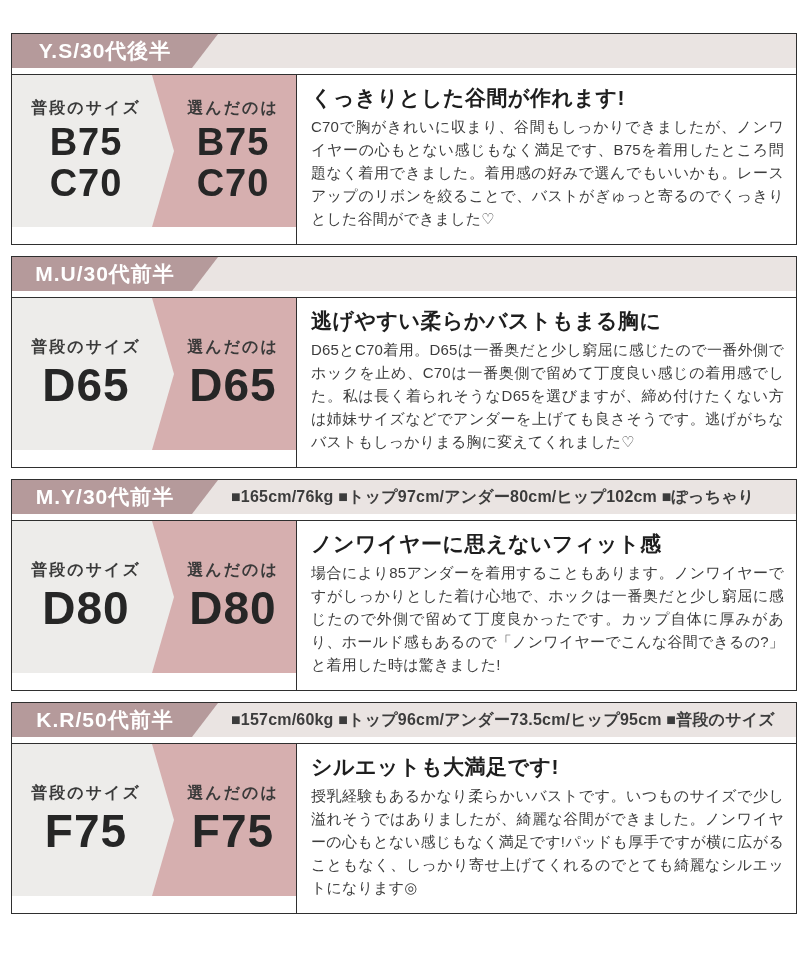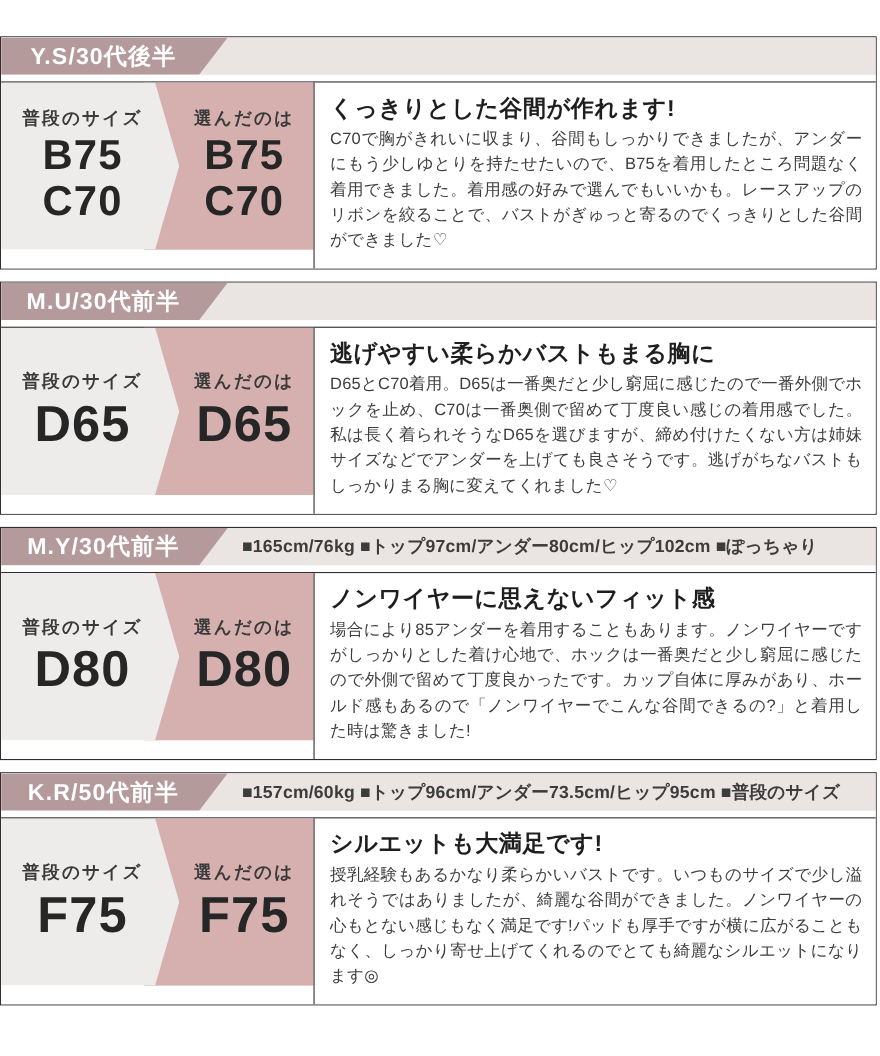--- a/index.html
+++ b/index.html
@@ -3,21 +3,21 @@
 <meta charset="utf-8">
 <style>
   * { box-sizing: border-box; }
   html, body { margin: 0; padding: 0; background: #ffffff; }
   body {
     width: 800px; height: 960px;
     font-family: "Liberation Sans", "DejaVu Sans", sans-serif;
     color: #333;
     overflow: hidden;
   }
-  .page { padding: 33px 3px 0 0; }
+  .page { padding: 33px 3px 0 11px; }
 
   .card {
     border: 1px solid var(--border, #2f2f2f);
     margin-bottom: 11px;
     background: #fff;
   }
 
   
   .card-header {
     position: relative;
@@ -152,21 +152,21 @@
 C70</div>
         </div>
         <div class="col col-chosen">
           <div class="size-label">選んだのは</div>
           <div class="size-value">B75
 C70</div>
         </div>
       </div>
       <div class="review">
         <h2 class="review-title">くっきりとした谷間が作れます!</h2>
-        <p class="review-text">C70で胸がきれいに収まり、谷間もしっかりできましたが、アンダーにもう少しゆとりを持たせたいので、B75を着用したところ問題なく着用できました。着用感の好みで選んでもいいかも。レースアップのリボンを絞ることで、バストがぎゅっと寄るのでくっきりとした谷間ができました♡</p>
+        <p class="review-text">C70で胸がきれいに収まり、谷間もしっかりできましたが、ノンワイヤーの心もとない感じもなく満足です、B75を着用したところ問題なく着用できました。着用感の好みで選んでもいいかも。レースアップのリボンを絞ることで、バストがぎゅっと寄るのでくっきりとした谷間ができました♡</p>
       </div>
     </div>
   </section>
 
   <section class="card single">
     <div class="card-header">
       <div class="name-badge">
         <span class="name-text">M.U/30代前半</span>
       </div>
     </div>

